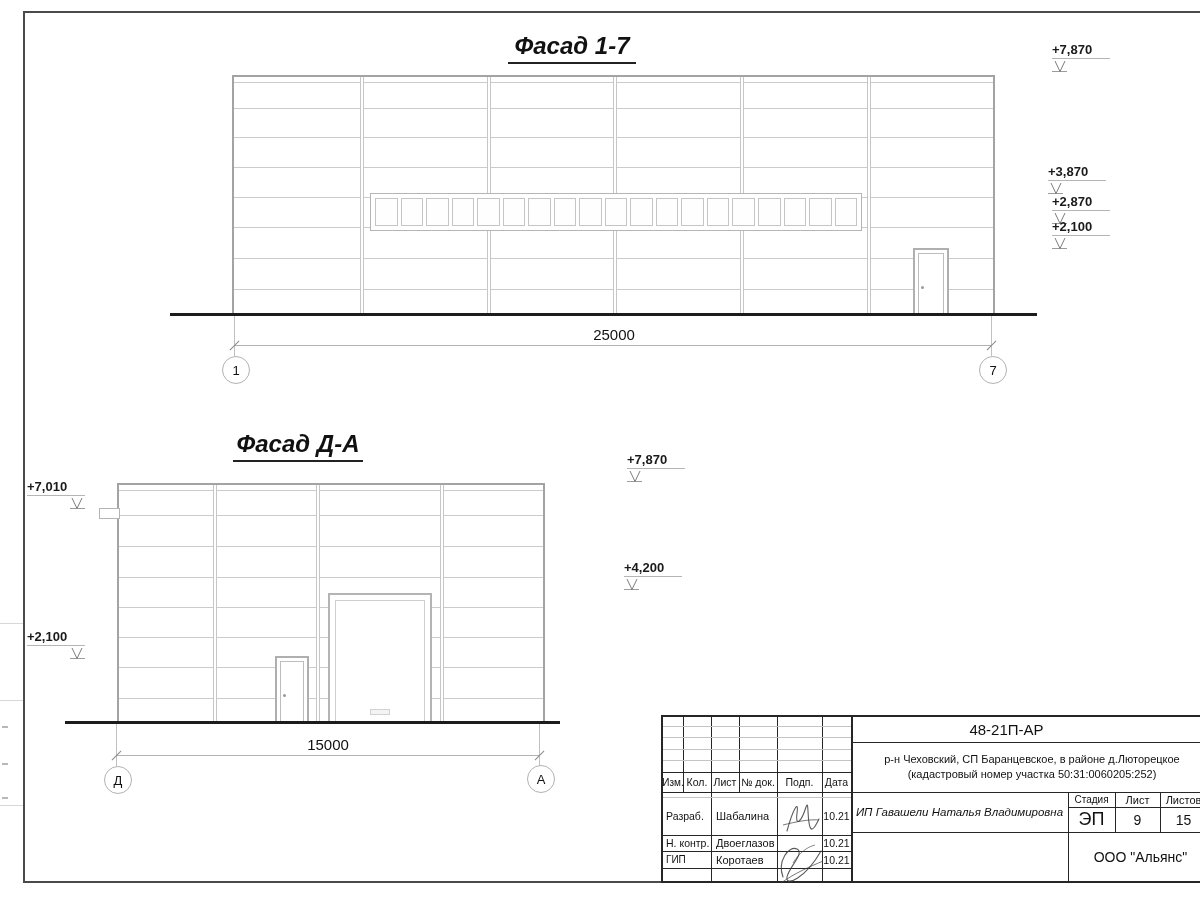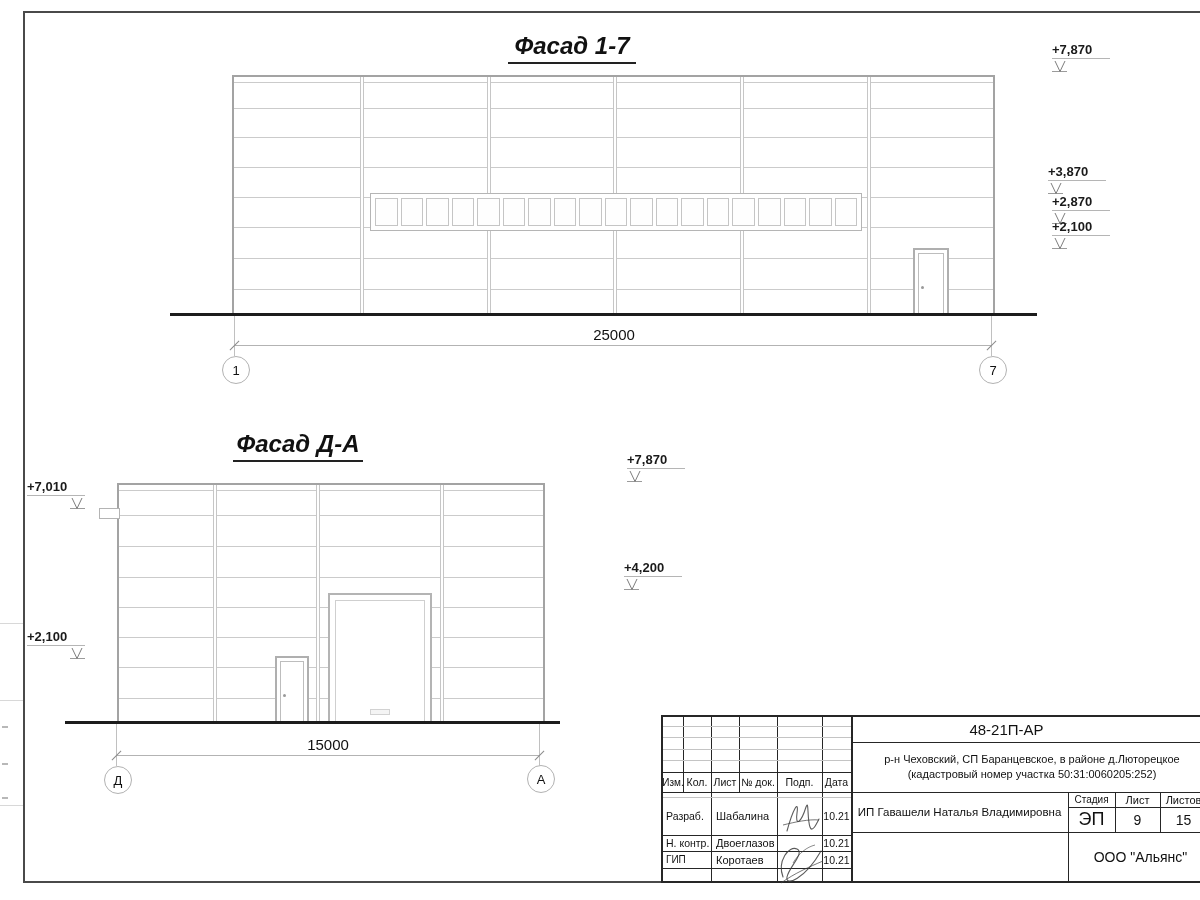--- a/index.html
+++ b/index.html
@@ -277,21 +277,21 @@
       <path d="M10,44 C4,28 16,12 24,16 C32,20 16,34 14,44 C12,54 32,46 48,18" fill="none" stroke="#3f3f3f" stroke-width="1.1" stroke-linecap="round" opacity="0.85"></path>
       <path d="M8,50 C22,40 36,34 50,28" fill="none" stroke="#3f3f3f" stroke-width="1" opacity="0.7"></path>
       <path d="M20,30 C26,20 34,14 42,12" fill="none" stroke="#3f3f3f" stroke-width="1" opacity="0.6"></path>
     </svg>
 
     <div class="tc" style="left:188px;top:0;width:311px;height:25px;font-size:15px">48-21П-АР</div>
     <div class="addr" style="left:190px;top:26px;width:358px;height:48px">
       <span>р-н Чеховский, СП Баранцевское, в районе д.Люторецкое</span>
       <span>(кадастровый номер участка 50:31:0060205:252)</span>
     </div>
-    <div class="tc" style="left:188px;top:75px;width:217px;height:40px;font-size:11.5px;">ИП Гавашели Наталья Владимировна</div>
+    <div class="tc" style="left:188px;top:75px;width:217px;height:40px;font-size:11.5px;font-style:italic">ИП Гавашели Наталья Владимировна</div>
     <div class="tc" style="left:405px;top:75px;width:47px;height:15px;font-size:10px">Стадия</div>
     <div class="tc" style="left:452px;top:75px;width:45px;height:15px;font-size:11px">Лист</div>
     <div class="tc" style="left:497px;top:75px;width:47px;height:15px;font-size:11px">Листов</div>
     <div class="tc" style="left:405px;top:90px;width:47px;height:25px;font-size:18px">ЭП</div>
     <div class="tc" style="left:452px;top:90px;width:45px;height:25px;font-size:14px">9</div>
     <div class="tc" style="left:497px;top:90px;width:47px;height:25px;font-size:14px">15</div>
     <div class="tc" style="left:405px;top:115px;width:145px;height:49px;font-size:14px">ООО "Альянс"</div>
   </div>
 
 </div>

